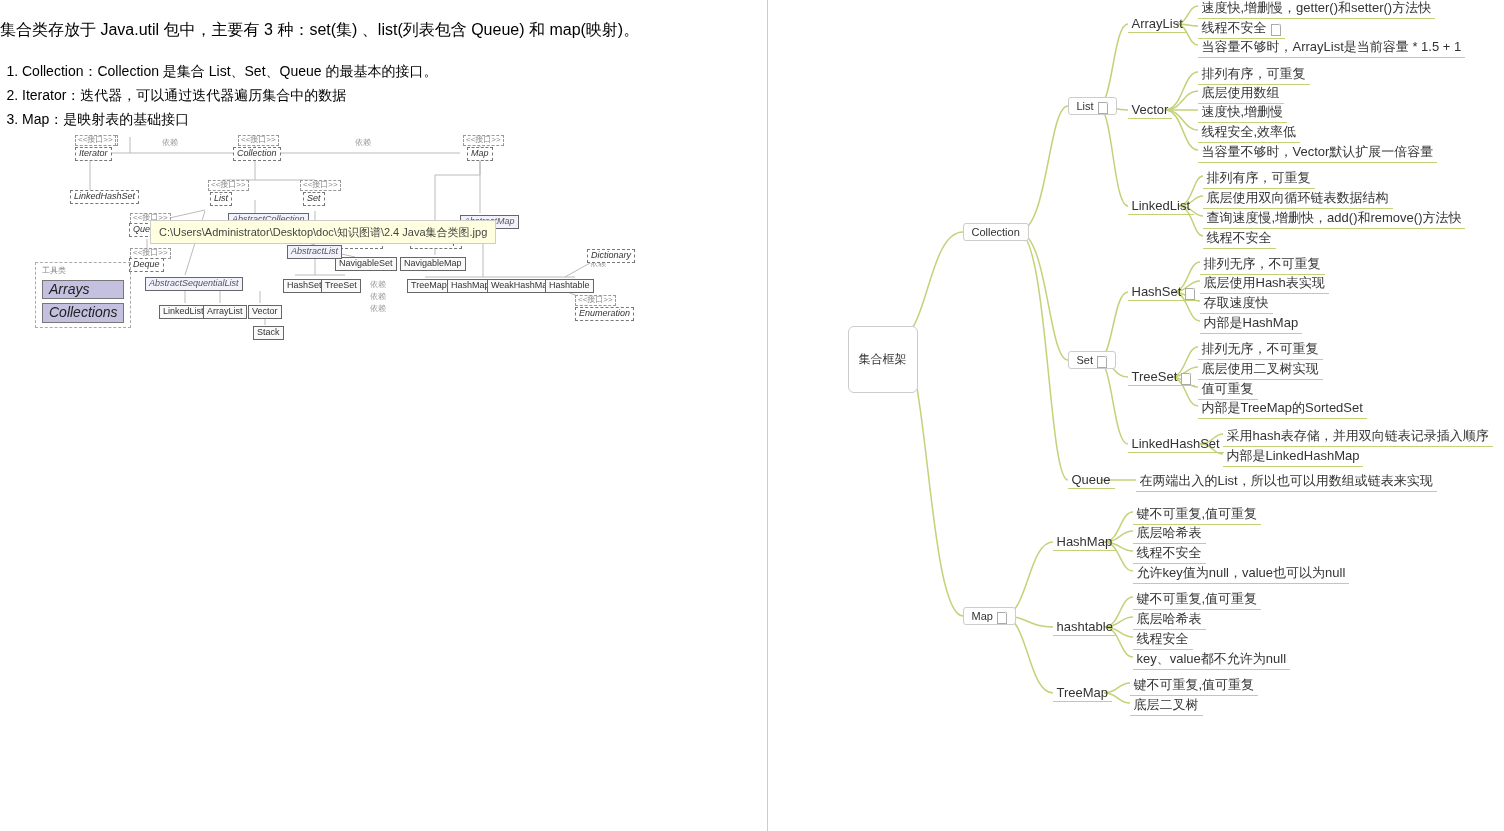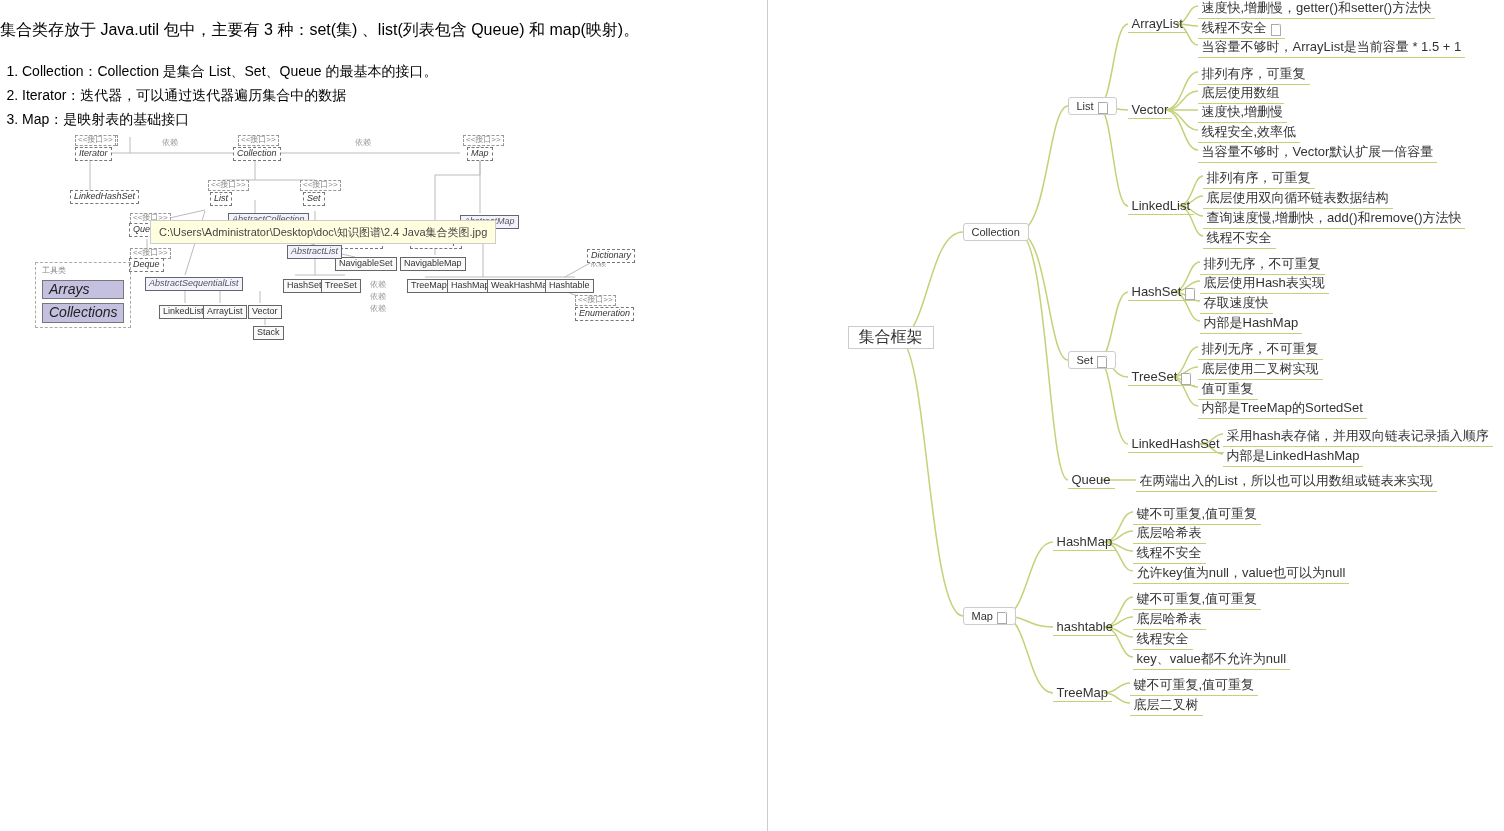--- a/index.html
+++ b/index.html
@@ -139,24 +139,24 @@
     font-size: 11px;
   }
   .mm-node {
     position: absolute;
     white-space: nowrap;
     color: #333;
     padding: 0 4px 1px 4px;
   }
   .mm-root {
     border: 1px solid #ccc;
-    border-radius: 0;
-    padding: 0 10px;
-    background: #fff;
-    font-size: 16px;
+    border-radius: 6px;
+    padding: 24px 10px;
+    background: #fff;
+    font-size: 12px;
   }
   .mm-branch {
     border: 1px solid #ccc;
     border-radius: 3px;
     padding: 2px 8px;
     background: #fff;
     font-size: 11px;
   }
   .mm-leaf {
     border-bottom: 1px solid #c5d178;

